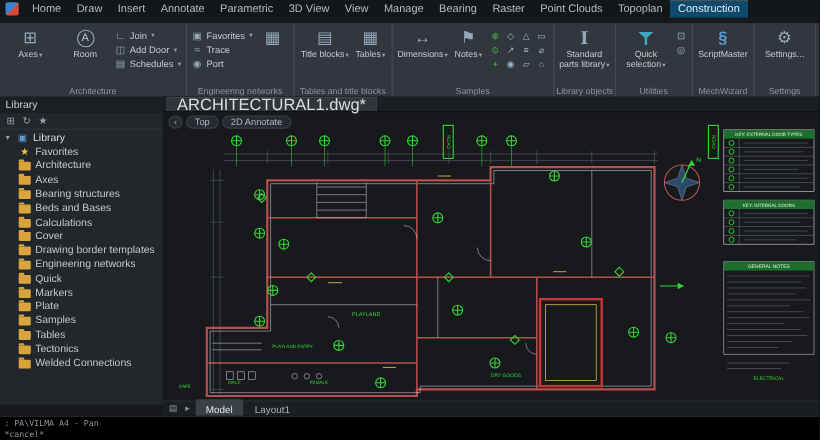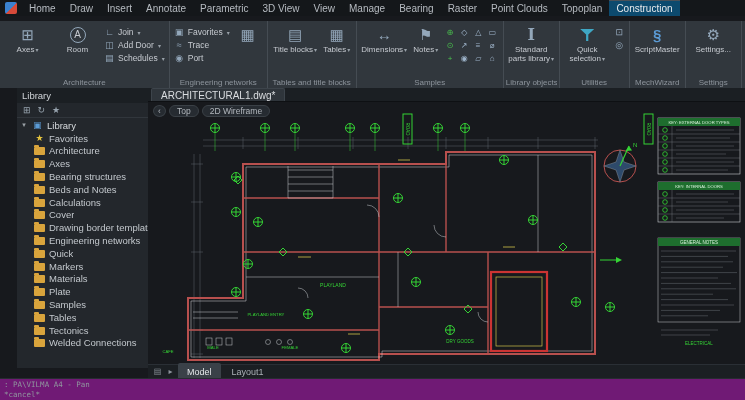--- a/index.html
+++ b/index.html
@@ -29,49 +29,49 @@
   .caret { font-size:6px; color:#98a0a8; margin-left:1px; }
   .icongrid { display:grid; grid-template-columns:repeat(4,13px); grid-auto-rows:12px; gap:1px; margin-top:2px; }
   .gicon { display:flex; align-items:center; justify-content:center; font-size:8px; color:#9db3c9; }
   .gicon.green { color:#49c24d; }
   .circA { width:16px; height:16px; border:1.5px solid #93a7ba; border-radius:50%; display:flex; align-items:center; justify-content:center; font-size:10px; color:#c6cad0; }
   .ibeam { font-family:"DejaVu Serif",serif; font-size:16px; font-weight:bold; color:#93a7ba; }
   .funnel { width:14px; height:12px; background:#3fa7c4; clip-path:polygon(0 0,100% 0,58% 45%,58% 100%,42% 100%,42% 45%); }
   .scripticon { font-size:15px; color:#5b9bd5; font-weight:bold; }
 
   
-  .library-panel { position:absolute; left:0; top:88px; width:168px; bottom:32px; background:#23272c; border-right:1px solid #3a4046; display:flex; flex-direction:column;margin-left:17px; }
+  .library-panel { position:absolute; left:0; top:88px; width:168px; bottom:32px; background:#23272c; border-right:1px solid #3a4046; display:flex; flex-direction:column; }
   .pheader { height:15px; min-height:15px; background:#1b1f23; display:flex; align-items:center; justify-content:space-between; padding:0 5px; font-size:9.5px; color:#d0d4d8; }
   .phbtns { display:flex; gap:5px; color:#9aa0a6; font-size:8px; }
   .ptoolbar { height:15px; min-height:15px; display:flex; align-items:center; gap:7px; padding:0 6px; border-bottom:1px solid #31363c; color:#97a3ae; font-size:9px; }
   .ptree { flex:1; overflow:hidden; padding-top:1px; font-size:9.5px; color:#c3c8cd; }
   .titem { display:flex; align-items:center; gap:4px; height:12.8px; padding-left:17px; white-space:nowrap; }
   .titem.root { padding-left:3px; color:#d7dbde; }
   .tcaret { width:8px; font-size:7px; color:#9aa0a6; text-align:center; }
   .ti-folder { width:11px; height:8px; min-width:11px; background:#d9a43c; border-radius:1px; position:relative; margin-top:1px; }
   .ti-folder::before { content:""; position:absolute; top:-2px; left:0; width:5px; height:2px; background:#d9a43c; border-radius:1px 1px 0 0; }
   .ti-star { color:#e5c43e; font-size:9px; width:11px; min-width:11px; text-align:center; }
   .ti-library { color:#5b9bd5; font-size:9px; width:11px; min-width:11px; text-align:center; }
   .tlabel { overflow:hidden; }
 
   
   .canvas { position:absolute; left:148px; top:88px; right:0; bottom:22px; background:#17191d; }
   .doc-tabbar { position:absolute; top:0; left:0; right:0; height:14px; background:#1b1f23; border-bottom:1px solid #0e1013; display:flex; align-items:flex-end; padding-left:3px; }
-  .doc-tab { height:13px; display:flex; align-items:center; padding:0 9px; font-size:10px; background:#2f353b; color:#dadde0; border:1px solid #3d444b; border-bottom:none; border-radius:2px 2px 0 0; }
+  .doc-tab { height:13px; display:flex; align-items:center; padding:0 9px; font-size:15px; background:#2f353b; color:#dadde0; border:1px solid #3d444b; border-bottom:none; border-radius:2px 2px 0 0; }
   .view-pills { position:absolute; top:17px; left:5px; display:flex; gap:3px; z-index:3; }
   .pill { height:12px; line-height:11px; padding:0 7px; background:#262b31; border:1px solid #3a4046; border-radius:7px; font-size:8.5px; color:#b2b7bd; }
   .pill.round { width:13px; padding:0; text-align:center; border-radius:50%; }
   svg.drawing { position:absolute; left:0; top:14px; width:597px; height:262px; display:block; }
   .sheet-tabs { position:absolute; left:0; right:0; bottom:0; height:14px; background:#1b1f23; border-top:1px solid #2a2f35; display:flex; align-items:center; padding-left:4px; gap:2px; font-size:9px; color:#aab0b6; }
   .snav { width:11px; text-align:center; color:#8d949c; font-size:8px; }
   .stab { height:17px; display:flex; align-items:center; padding:0 9px; }
   .stab.active { background:#3a4148; color:#e4e7e9; border-radius:2px 2px 0 0; }
 
   
-  .console { position:absolute; left:0; right:0; bottom:0; height:22px; background:#701a75; border-top:1px solid #272c31; font-family:"DejaVu Sans Mono",monospace; font-size:7.5px; line-height:1.32; color:#8f969e; padding:1px 4px; }
+  .console { position:absolute; left:0; right:0; bottom:0; height:22px; background:#000000; border-top:1px solid #272c31; font-family:"DejaVu Sans Mono",monospace; font-size:7.5px; line-height:1.32; color:#8f969e; padding:1px 4px; }
   .cline { white-space:nowrap; overflow:hidden; }
   .cline.prompt { color:#aab0b6; }
 </style>
 </head>
 <body>
 
 <div class="app">
 
   <div class="titlebar">
     <div class="logo">
@@ -281,21 +281,21 @@
         <div class="titem">
           <span class="ti-folder"></span>
           <span class="tlabel">Axes</span>
         </div>
         <div class="titem">
           <span class="ti-folder"></span>
           <span class="tlabel">Bearing structures</span>
         </div>
         <div class="titem">
           <span class="ti-folder"></span>
-          <span class="tlabel">Beds and Notes</span>
+          <span class="tlabel">Beds and Bases</span>
         </div>
         <div class="titem">
           <span class="ti-folder"></span>
           <span class="tlabel">Calculations</span>
         </div>
         <div class="titem">
           <span class="ti-folder"></span>
           <span class="tlabel">Cover</span>
         </div>
         <div class="titem">
@@ -306,24 +306,20 @@
           <span class="ti-folder"></span>
           <span class="tlabel">Engineering networks</span>
         </div>
         <div class="titem">
           <span class="ti-folder"></span>
           <span class="tlabel">Quick</span>
         </div>
         <div class="titem">
           <span class="ti-folder"></span>
           <span class="tlabel">Markers</span>
-        </div>
-        <div class="titem">
-          <span class="ti-folder"></span>
-          <span class="tlabel">Materials</span>
         </div>
         <div class="titem">
           <span class="ti-folder"></span>
           <span class="tlabel">Plate</span>
         </div>
         <div class="titem">
           <span class="ti-folder"></span>
           <span class="tlabel">Samples</span>
         </div>
         <div class="titem">
@@ -343,21 +339,21 @@
 
   <div class="canvas">
     <div class="doc-tabbar">
       <div class="doc-tab">
           <span>ARCHITECTURAL1.dwg*</span>
         </div>
     </div>
     <div class="view-pills">
       <span class="pill round">‹</span>
       <span class="pill">Top</span>
-      <span class="pill">2D Wireframe</span>
+      <span class="pill">2D Annotate</span>
     </div>
 
     <svg class="drawing" viewBox="0 0 597 262">
       <defs>
         <g id="gm" stroke="#35d435" fill="none" stroke-width="1">
           <circle r="4.5"></circle>
             <line x1="-4.5" y1="0" x2="4.5" y2="0"></line>
             <line x1="0" y1="-4.5" x2="0" y2="4.5"></line>
         </g>
         <g id="gd" stroke="#35d435" fill="none" stroke-width="1">

